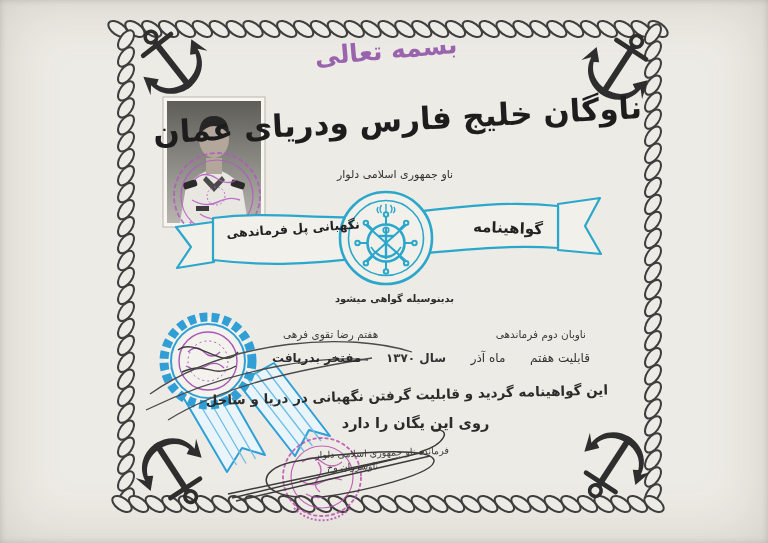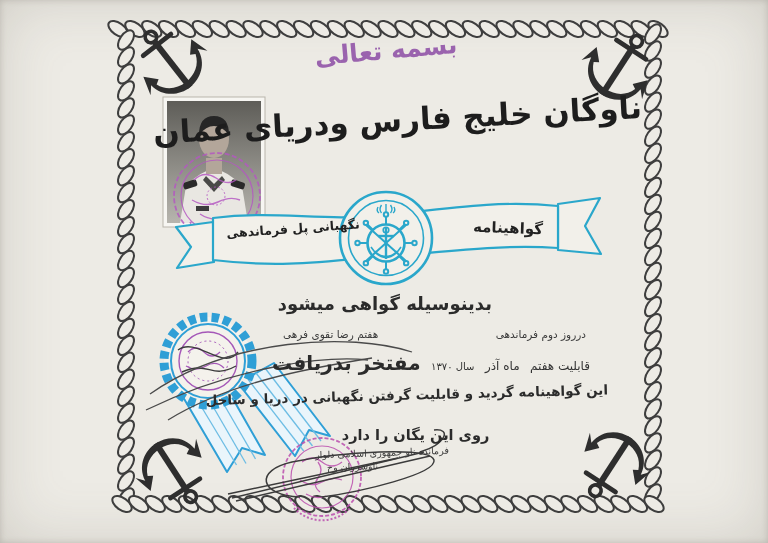--- a/index.html
+++ b/index.html
@@ -11,29 +11,29 @@
   }
   svg.decor{position:absolute;left:0;top:0;z-index:1;}
   .txt{position:absolute;z-index:3;direction:rtl;color:#2b2b2b;white-space:nowrap;}
   .bismillah{left:276px;top:36px;width:220px;text-align:center;font-size:25px;font-weight:bold;
     color:#9a63ae;transform:rotate(-5deg);}
   .fleet-title{left:222px;top:100px;width:420px;text-align:center;font-size:31px;font-weight:bold;
     color:#1d1d1d;transform:rotate(-3deg);}
   .ship-name{left:285px;top:168px;width:220px;text-align:center;font-size:11px;letter-spacing:2px;color:#333;}
   .cert-label{left:452px;top:219px;width:112px;text-align:center;font-size:15px;font-weight:bold;color:#222;transform:rotate(2deg);}
   .cert-type{left:224px;top:221px;width:138px;text-align:center;font-size:12.5px;font-weight:bold;color:#222;transform:rotate(-4deg);}
-  .certify-line{left:297px;top:293px;width:195px;text-align:center;font-size:18px;font-weight:bold;}
+  .certify-line{left:297px;top:293px;width:195px;text-align:center;font-size:10px;font-weight:bold;}
   .recipient-row{left:283px;top:328px;width:303px;display:flex;direction:rtl;justify-content:space-between;
     font-size:10.5px;color:#3a3a3a;}
   .date-row{left:272px;top:351px;width:318px;display:flex;direction:rtl;justify-content:space-between;
     align-items:baseline;font-size:12px;color:#333;}
-  .date-row .honored{font-size:20px;font-weight:bold;color:#2b2b2b;}
-  .date-row .year{font-size:10px;}
+  .date-row .honored{font-size:12px;font-weight:bold;color:#2b2b2b;}
+  .date-row .year{font-size:12px;font-weight:bold;}
   .body-line1{left:258px;top:386px;width:350px;text-align:center;font-size:13.5px;font-weight:bold;transform:rotate(-1.5deg);}
-  .body-line2{left:318px;top:427px;width:195px;text-align:center;font-size:14.5px;font-weight:bold;}
+  .body-line2{left:318px;top:415px;width:195px;text-align:center;font-size:14.5px;font-weight:bold;}
   .sig-title{left:297px;top:447px;width:170px;text-align:center;font-size:9.5px;color:#3a3a3a;transform:rotate(-2deg);}
   .sig-rank{left:290px;top:461px;width:125px;text-align:center;font-size:9.5px;color:#3a3a3a;transform:rotate(-2deg);}
 </style>
 </head>
 <body>
 
 <div class="page">
 
   <svg class="decor" width="768" height="543" viewBox="0 0 768 543">
     <defs>
@@ -293,26 +293,27 @@
       <path d="M232,498 L424,452"></path>
       <path d="M236,501 L430,456"></path>
       <path d="M228,494 L398,458"></path>
       <path d="M300,497 C258,495 255,470 292,462 C340,452 430,446 434,460 C437,474 360,492 322,497"></path>
       <path d="M420,452 C446,444 452,428 434,430"></path>
     </g>
   </svg>
 
   <div class="txt bismillah">بسمه تعالی</div>
   <div class="txt fleet-title">ناوگان خلیج فارس ودریای عمان</div>
+  <div class="txt ship-name">ناو جمهوری اسلامی دلوار</div>
   <div class="txt cert-label">گواهینامه</div>
   <div class="txt cert-type">نگهبانی پل فرماندهی</div>
   <div class="txt certify-line">بدینوسیله گواهی میشود</div>
 
   <div class="txt recipient-row">
-    <span>درروز دوم فرماندهی</span>
+    <span>ناوبان دوم فرماندهی</span>
     <span>هفتم رضا تقوی فرهی</span>
   </div>
 
   <div class="txt date-row">
     <span class="day">قابلیت هفتم</span>
     <span class="month">ماه آذر</span>
     <span class="year">سال ۱۳۷۰</span>
     <span class="honored">مفتخر بدریافت</span>
   </div>
 

